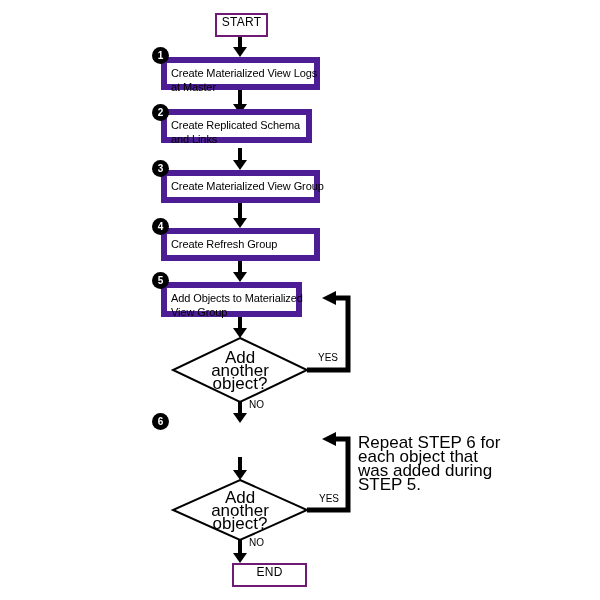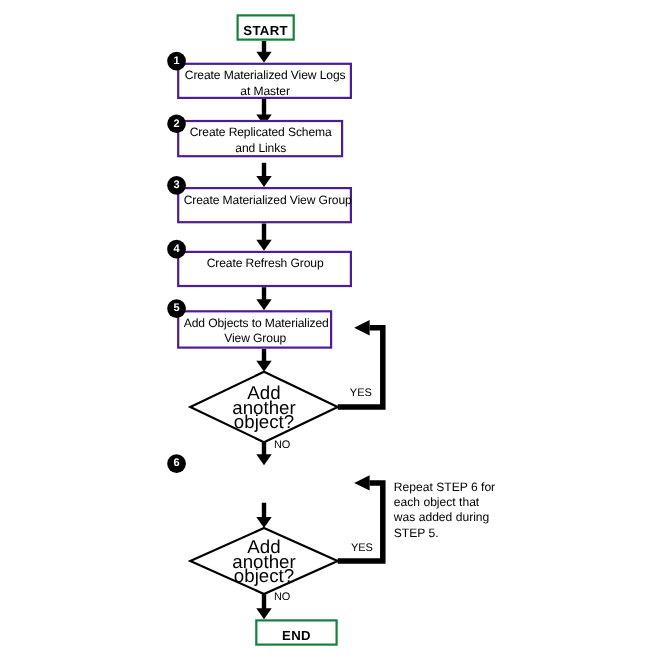--- a/index.html
+++ b/index.html
@@ -20,40 +20,38 @@
     stroke: #000000;
     fill: none;
   }
   .wires .shaft { stroke-width: 4; }
   .wires .loop  { stroke-width: 5; }
   .wires polygon.head { fill: #000000; stroke: none; }
   .wires polygon.diamond { fill: #ffffff; stroke: #000000; stroke-width: 2; }
   .pbox {
     position: absolute;
     box-sizing: border-box;
-    border: 2px solid #4c1d95;
+    border: 6px solid #4c1d95;
     background: #ffffff;
     padding: 3px 3px 0 4px;
     font-size: 11px;
     line-height: 14px;
     letter-spacing: -0.1px;
     white-space: pre;
-    text-align: center;
   }
   .terminal {
     position: absolute;
     box-sizing: border-box;
-    border: 2px solid #15803d;
+    border: 2px solid #701a75;
     background: #ffffff;
     display: flex;
-    align-items: flex-end;
+    align-items: flex-start;
     justify-content: center;
     font-size: 12px;
     letter-spacing: 0.3px;
-    font-weight: bold;
   }
   .badge {
     position: absolute;
     width: 17px;
     height: 17px;
     border-radius: 50%;
     background: #000000;
     color: #ffffff;
     font-size: 10px;
     font-weight: bold;
@@ -69,21 +67,21 @@
     font-size: 17px;
     line-height: 13px;
     white-space: pre;
   }
   .lbl {
     position: absolute;
     font-size: 10px;
   }
   .note {
     position: absolute;
-    font-size: 11px;
+    font-size: 17px;
     line-height: 14px;
     white-space: pre;
   }
 </style>
 </head>
 <body>
 
 <div class="stage">
 
   <svg class="wires" width="600" height="600" viewBox="0 0 600 600">

